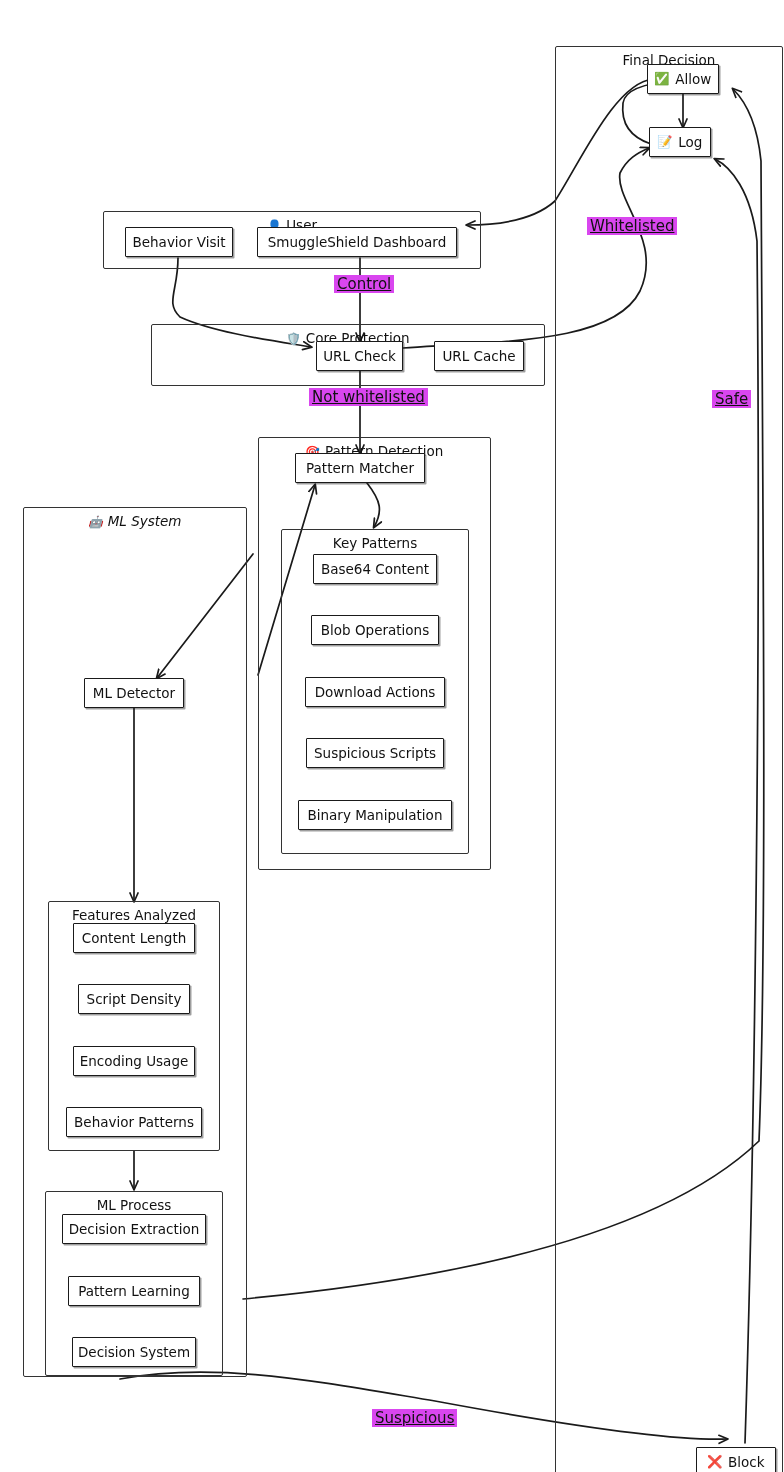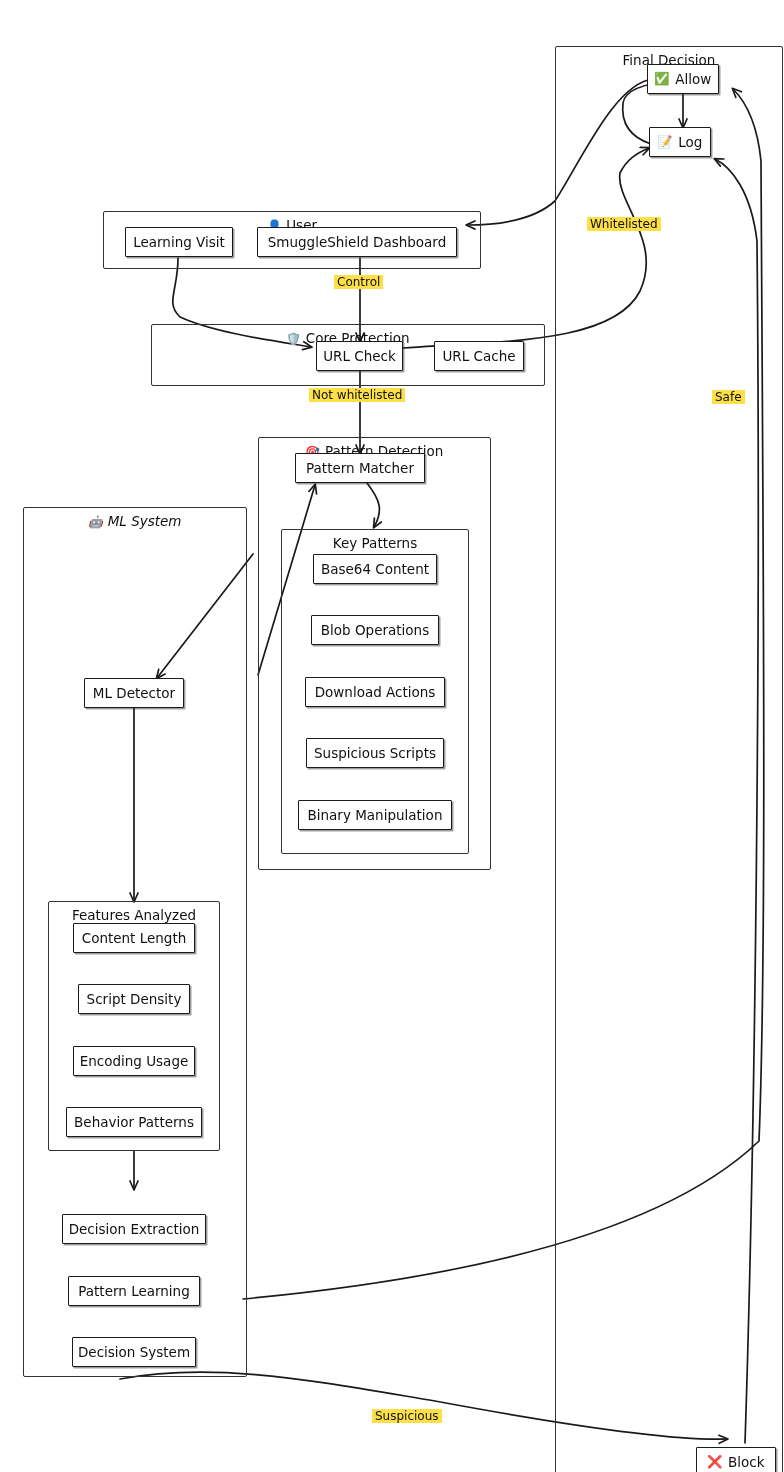--- a/index.html
+++ b/index.html
@@ -13,22 +13,22 @@
   .sg > .sg-title{position:absolute;left:0;right:0;top:5px;text-align:center;
       font-size:13.5px;color:#111;white-space:nowrap;}
   .sg-title .em{font-family:"DejaVu Sans",sans-serif;font-size:12px;}
 
   .node{position:absolute;box-sizing:border-box;border:1.5px solid #1a1a1a;background:#fff;
         display:flex;align-items:center;justify-content:center;
         font-size:13.5px;color:#111;text-align:center;border-radius:1px;
         box-shadow:1.5px 1.5px 0 rgba(40,40,40,.45);}
   .node .ic{margin-right:5px;font-size:12.5px;line-height:1;}
 
-  .elabel{position:absolute;font-size:12px;color:#111;background:#fde047;padding:0 3px;
-          white-space:nowrap;}
+  .elabel{position:absolute;font-size:15px;color:#111;background:#d946ef;padding:0 3px;
+          white-space:nowrap;text-decoration:underline;}
 </style>
 </head>
 <body>
 
 <div id="canvas">
 
   <svg class="edges" viewBox="0 0 784 1472">
     <defs>
       <marker id="ah" markerWidth="12" markerHeight="12" refX="9" refY="5" orient="auto" markerUnits="userSpaceOnUse">
         <path d="M1,1 L10,5 L1,9" fill="none" stroke="#1a1a1a" stroke-width="1.7" stroke-linecap="round" stroke-linejoin="round"></path>
@@ -87,21 +87,21 @@
     <span>Block</span>
   </div>
 
   <div class="sg" style="left:88px;top:170px;width:378px;height:58px;">
     <div class="sg-title">
       <span class="em">👤</span>
       <span>User</span>
     </div>
   </div>
   <div class="node" style="left:110px;top:186px;width:108px;height:30px;">
-    <span>Learning Visit</span>
+    <span>Behavior Visit</span>
   </div>
   <div class="node" style="left:242px;top:186px;width:200px;height:30px;">
     <span>SmuggleShield Dashboard</span>
   </div>
 
   <div class="sg" style="left:136px;top:283px;width:394px;height:62px;">
     <div class="sg-title">
       <span class="em">🛡️</span>
       <span>Core Protection</span>
     </div>
@@ -161,20 +161,23 @@
   <div class="node" style="left:63px;top:943px;width:112px;height:30px;">
     <span>Script Density</span>
   </div>
   <div class="node" style="left:58px;top:1005px;width:122px;height:30px;">
     <span>Encoding Usage</span>
   </div>
   <div class="node" style="left:51px;top:1066px;width:136px;height:30px;">
     <span>Behavior Patterns</span>
   </div>
 
+  <div class="sg" style="left:30px;top:1150px;width:178px;height:185px;">
+    <div class="sg-title">ML Process</div>
+  </div>
   <div class="node" style="left:47px;top:1173px;width:144px;height:30px;">
     <span>Decision Extraction</span>
   </div>
   <div class="node" style="left:53px;top:1235px;width:132px;height:30px;align-items:center;">
     <span>Pattern Learning</span>
   </div>
   <div class="node" style="left:57px;top:1296px;width:124px;height:30px;">
     <span>Decision System</span>
   </div>
 

